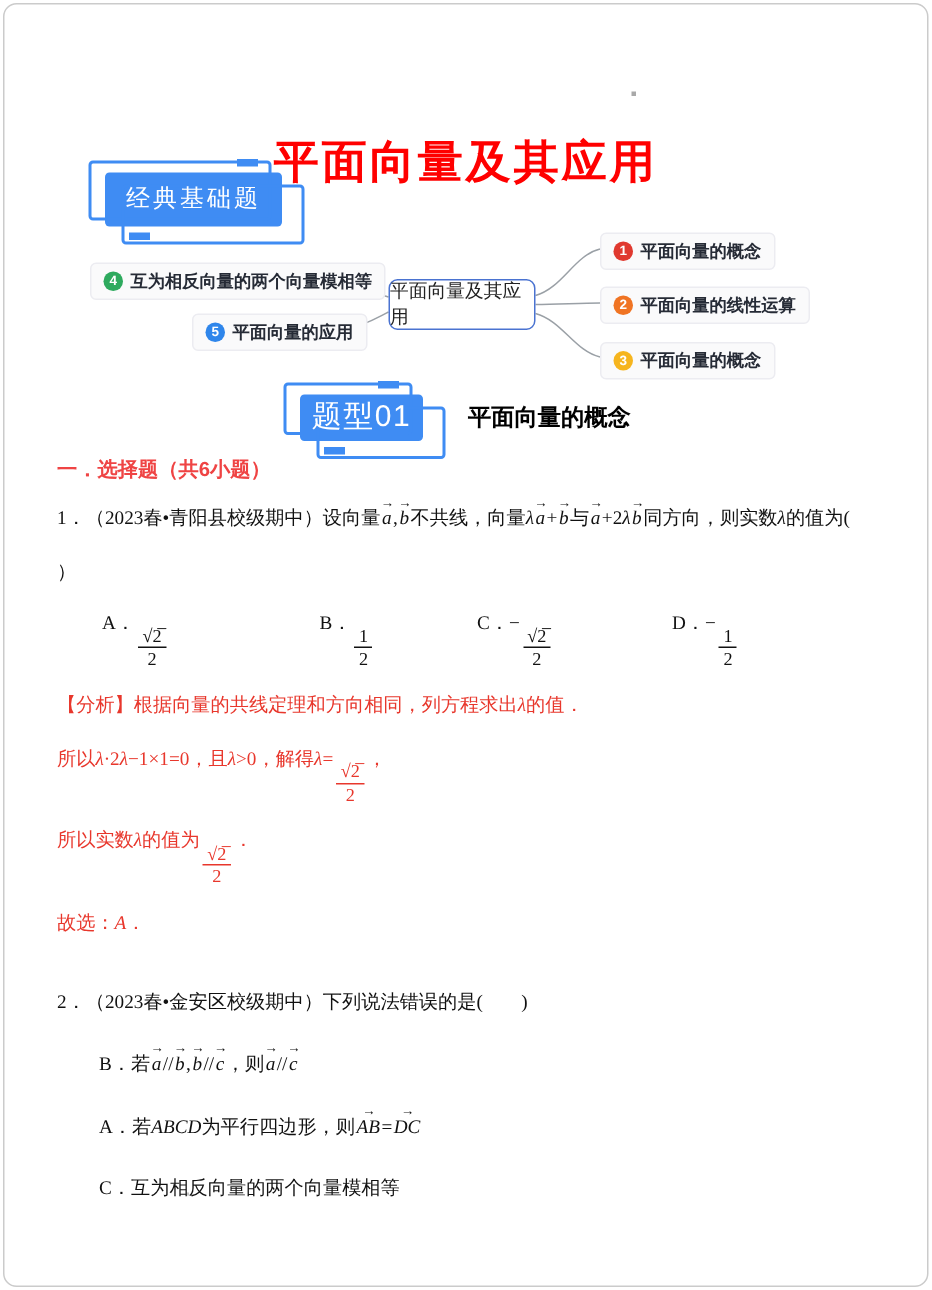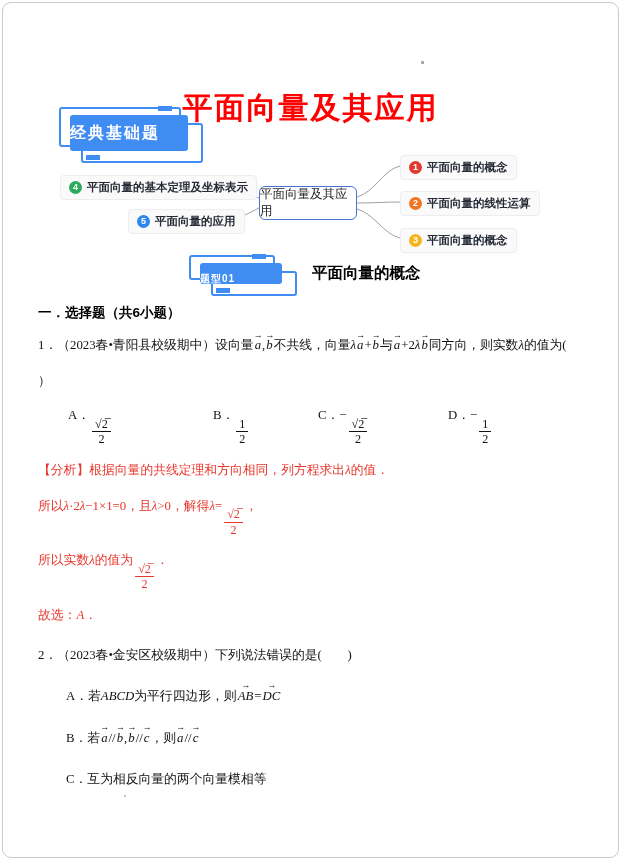--- a/index.html
+++ b/index.html
@@ -19,36 +19,36 @@
 
   .title{
     position:absolute; top:68px; left:0; right:0; text-align:center;
     font-family:"Liberation Sans","DejaVu Sans",sans-serif; font-weight:bold;
     font-size:30px; letter-spacing:2px; color:var(--title-red);
   }
 
   
   .badge{
     position:relative; display:inline-block; background:var(--badge-blue); color:#fff;
-    font-family:"Liberation Sans","DejaVu Sans",sans-serif; font-weight:bold;
-    border-radius:3px; z-index:1;
+    font-family:"Liberation Sans","DejaVu Sans",sans-serif; font-weight:normal;
+    text-align:center; border-radius:3px; z-index:1;
   }
   .badge::before{
     content:""; position:absolute; left:-11px; top:-8px; width:100%; height:100%;
     border:2px solid var(--badge-blue); border-radius:3px; z-index:-1;
   }
   .badge::after{
     content:""; position:absolute; left:11px; top:8px; width:100%; height:100%;
     border:2px solid var(--badge-blue); border-radius:3px; z-index:-1;
   }
   .badge .tab-t{ position:absolute; top:-9px; right:16px; width:14px; height:5px; background:var(--badge-blue); }
   .badge .tab-b{ position:absolute; bottom:-9px; left:16px; width:14px; height:5px; background:var(--badge-blue); }
   .badge1{ position:absolute; left:70px; top:115px; width:118px; height:36px; font-size:16px; line-height:36px; letter-spacing:2px; }
   .typerow{ position:absolute; left:200px; top:263px; height:32px; }
-  .badge2{ display:inline-block; width:82px; height:21px; font-size:10px; line-height:31px; letter-spacing:1px; vertical-align:middle; }
+  .badge2{ display:inline-block; width:82px; height:31px; font-size:20px; line-height:31px; letter-spacing:1px; vertical-align:middle; }
   .typeheading{
     display:inline-block; margin-left:26px; vertical-align:middle;
     font-family:"Liberation Sans","DejaVu Sans",sans-serif; font-weight:bold; font-size:15.5px; color:#000;
   }
 
   
   .mindmap{ position:absolute; left:0; top:150px; width:621px; height:112px; }
   .mindmap svg{ position:absolute; left:0; top:0; }
   .mm-center{
     position:absolute; left:259px; top:36px; width:98px; height:34px;
@@ -69,21 +69,21 @@
   .n4{ left:60px;  top:25px; }
   .n5{ left:128px; top:59px; }
   .n1{ left:400px; top:5px;  }
   .n2{ left:400px; top:41px; }
   .n3{ left:400px; top:78px; }
 
   
   .content{ position:absolute; left:38px; top:304px; width:554px; font-size:12.8px; }
   .sec-heading{
     font-family:"Liberation Sans","DejaVu Sans",sans-serif; font-weight:bold;
-    font-size:13.5px; color:#000000; margin:0 0 12px 0;
+    font-size:13.5px; color:#ef4444; margin:0 0 12px 0;
   }
   .p{ margin:12px 0; line-height:1.85; }
   .red{ color:var(--text-red); }
   .close-paren{ margin:4px 0 2px 0; }
   .opts{ display:flex; margin:14px 0 6px 30px; align-items:center; min-height:34px; }
   .opts .opt:nth-child(1){ width:145px; }
   .opts .opt:nth-child(2){ width:105px; }
   .opts .opt:nth-child(3){ width:130px; }
   .q2opts .q2opt{ margin:17px 0; padding-left:28px; line-height:1.9; }
 
@@ -135,21 +135,21 @@
   <div class="mm-node n2">
     <span class="mm-num" style="background-color: rgb(240, 116, 35);">2</span>
     <span class="mm-label">平面向量的线性运算</span>
   </div>
   <div class="mm-node n3">
     <span class="mm-num" style="background-color: rgb(246, 181, 30);">3</span>
     <span class="mm-label">平面向量的概念</span>
   </div>
   <div class="mm-node n4">
     <span class="mm-num" style="background-color: rgb(46, 170, 94);">4</span>
-    <span class="mm-label">平面向量的基本定理及坐标表示</span>
+    <span class="mm-label">互为相反向量的两个向量模相等</span>
   </div>
   <div class="mm-node n5">
     <span class="mm-num" style="background-color: rgb(47, 134, 235);">5</span>
     <span class="mm-label">平面向量的应用</span>
   </div>
 </div>
 
 <div class="typerow">
   <div class="badge badge2">
     <span class="tab-t"></span>
@@ -190,20 +190,20 @@
           <span class="num">√2̅</span>
           <span class="den">2</span>
         </span>，</div>
       <div class="p red">所以实数<span class="mi">λ</span>的值为<span class="frac">
           <span class="num">√2̅</span>
           <span class="den">2</span>
         </span>．</div>
       <div class="p red">故选：<span class="mi">A</span>．</div>
     </div>
 
-  <div class="p" style="margin-top:16px;">2．（2023春•金安区校级期中）下列说法错误的是(　　)</div>
+  <div class="p" style="margin-top:29px;">2．（2023春•金安区校级期中）下列说法错误的是(　　)</div>
   <div class="q2opts">
+      <div class="q2opt">B．若<span class="vec">a</span>//<span class="vec">b</span>,<span class="vec">b</span>//<span class="vec">c</span>，则<span class="vec">a</span>//<span class="vec">c</span></div>
       <div class="q2opt">A．若<span class="mi">ABCD</span>为平行四边形，则<span class="vec">AB</span>=<span class="vec">DC</span></div>
-      <div class="q2opt">B．若<span class="vec">a</span>//<span class="vec">b</span>,<span class="vec">b</span>//<span class="vec">c</span>，则<span class="vec">a</span>//<span class="vec">c</span></div>
       <div class="q2opt">C．互为相反向量的两个向量模相等</div>
     </div>
 
 </div>
 
 </body></html>

